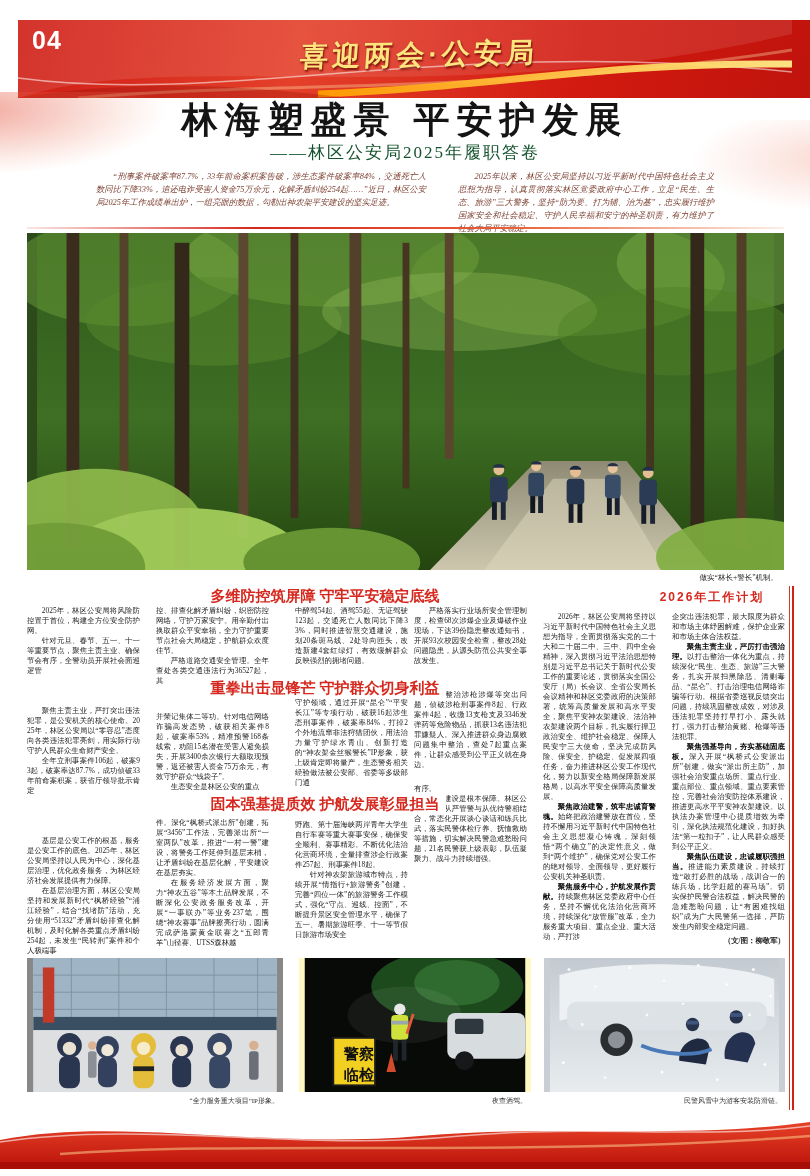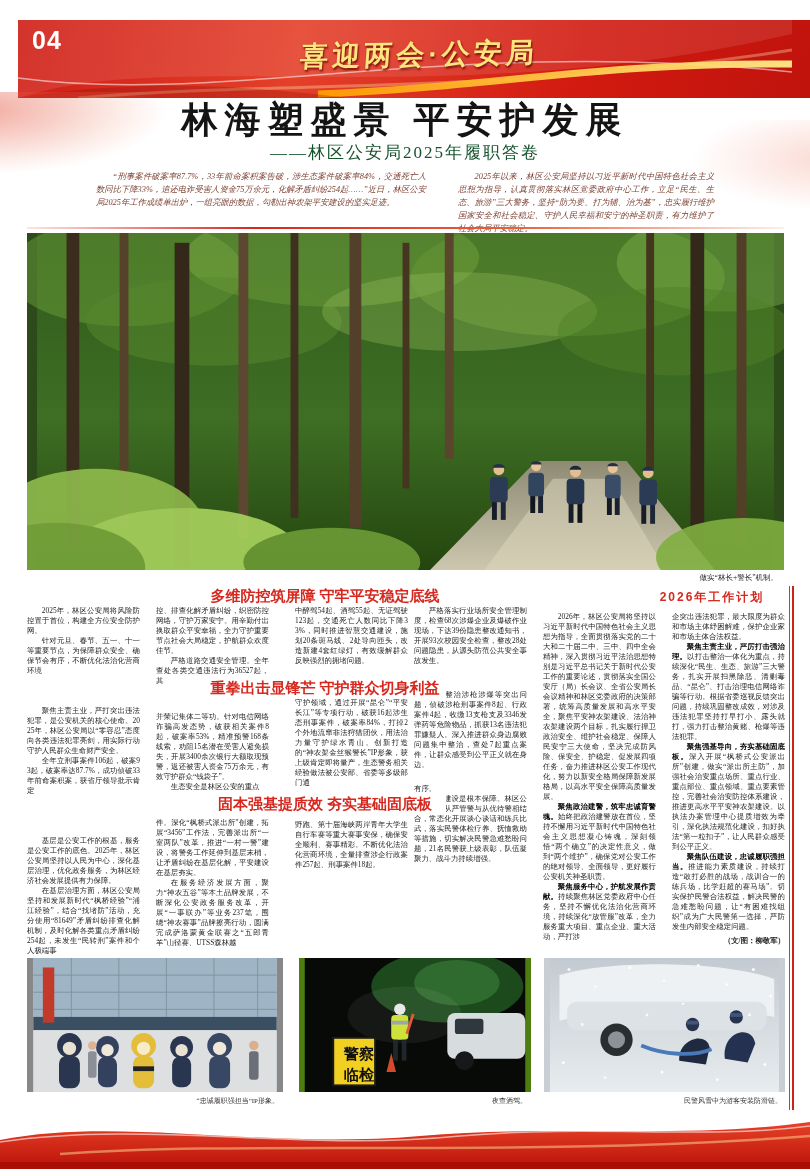--- a/index.html
+++ b/index.html
@@ -55,21 +55,21 @@
   .sec-h{position:absolute;font-family:"Liberation Sans",sans-serif;font-weight:900;color:#d6281e;
          white-space:nowrap;text-align:center;background:#fff;z-index:2;margin-left:48px;}
   .h1,.h2,.h3{left:129px;width:242px;font-size:15px;line-height:20px;}
   .h1{top:0;} .h2{top:92px;} .h3{top:208px;}
   .h4{left:516px;width:242px;top:0;font-size:12px;line-height:22px;letter-spacing:2px;}
   
   .vrule-a{position:absolute;left:789px;top:586px;width:1px;height:524px;background:#d6392a;}
   .vrule-b{position:absolute;left:792px;top:586px;width:2px;height:524px;background:#cf2313;}
   
   .bphoto{position:absolute;top:958px;height:134px;overflow:hidden;background:#888;}
-  .bp1{left:27px;width:256px;} .bp2{left:299px;width:232px;background:#4d7c0f;} .bp3{left:544px;width:241px;background:#c8ced3;}
+  .bp1{left:27px;width:256px;} .bp2{left:299px;width:232px;background:#fef9c3;} .bp3{left:544px;width:241px;background:#c8ced3;}
   .bcaption{position:absolute;top:1096px;font-size:7px;color:#333;text-align:right;}
   .bc1{left:27px;width:252px;} .bc2{left:299px;width:228px;} .bc3{left:544px;width:238px;}
   
   .footer{position:absolute;left:0;top:1106px;width:810px;height:70px;}
 </style>
 </head>
 <body>
 
 <div class="page">
 
@@ -184,51 +184,52 @@
             <path d="M-6,-9 a6,4 0 0 1 12,0 Z" fill="#222f47"></path>
         </g>
       </g>
     </svg>
   </div>
   <div class="main-caption">做实“林长+警长”机制。</div>
 
   <div class="tsection">
     <div class="sec-h h1">多维防控筑屏障 守牢平安稳定底线</div>
     <div class="sec-h h2">重拳出击显锋芒 守护群众切身利益</div>
-    <div class="sec-h h3">固本强基提质效 夯实基础固底板</div>
+    <div class="sec-h h3">固本强基提质效 护航发展彰显担当</div>
     <div class="sec-h h4">2026年工作计划</div>
     <div class="tcol c1">
         <div style="height: 20px;"></div>
         <p class="bp ind">2025年，林区公安局将风险防控置于首位，构建全方位安全防护网。</p>
-        <p class="bp ind">针对元旦、春节、五一、十一等重要节点，为保障群众安全、确保节会有序，不断优化法治化营商环境</p>
+        <p class="bp ind">针对元旦、春节、五一、十一等重要节点，聚焦主责主业、确保节会有序，全警动员开展社会面巡逻管</p>
         <div style="height: 30px;"></div>
         <p class="bp ind">聚焦主责主业，严打突出违法犯罪，是公安机关的核心使命。2025年，林区公安局以“零容忍”态度向各类违法犯罪亮剑，用实际行动守护人民群众生命财产安全。</p>
         <p class="bp ind">全年立刑事案件106起，破案93起，破案率达87.7%，成功侦破33年前命案积案，获省厅领导批示肯定</p>
         <div style="height: 40px;"></div>
         <p class="bp ind">基层是公安工作的根基，服务是公安工作的底色。2025年，林区公安局坚持以人民为中心，深化基层治理，优化政务服务，为林区经济社会发展提供有力保障。</p>
-        <p class="bp ind">在基层治理方面，林区公安局坚持和发展新时代“枫桥经验”“浦江经验”，结合“找堵防”活动，充分使用“81649”矛盾纠纷排查化解机制，及时化解各类重点矛盾纠纷254起，未发生“民转刑”案件和个人极端事</p>
+        <p class="bp ind">在基层治理方面，林区公安局坚持和发展新时代“枫桥经验”“浦江经验”，结合“找堵防”活动，充分使用“51332”矛盾纠纷排查化解机制，及时化解各类重点矛盾纠纷254起，未发生“民转刑”案件和个人极端事</p>
       </div>
     <div class="tcol c2">
         <div style="height: 20px;"></div>
         <p class="bp">控、排查化解矛盾纠纷，织密防控网络，守护万家安宁。用辛勤付出换取群众平安幸福，全力守护重要节点社会大局稳定，护航群众欢度佳节。</p>
         <p class="bp ind">严格道路交通安全管理。全年查处各类交通违法行为36527起，其</p>
         <div style="height: 26px;"></div>
         <p class="bp">并荣记集体二等功。针对电信网络诈骗高发态势，破获相关案件8起，破案率53%，精准预警168条线索，劝阻15名潜在受害人避免损失，开展3400余次银行大额取现预警，返还被害人资金75万余元，有效守护群众“钱袋子”。</p>
         <p class="bp ind">生态安全是林区公安的重点</p>
         <div style="height: 26px;"></div>
         <p class="bp">件。深化“枫桥式派出所”创建，拓展“3456”工作法，完善派出所“一室两队”改革，推进“一村一警”建设，将警务工作延伸到基层末梢，让矛盾纠纷在基层化解，平安建设在基层夯实。</p>
         <p class="bp ind">在服务经济发展方面，聚力“神农五谷”等本土品牌发展，不断深化公安政务服务改革，开展“一事联办”等业务237笔，围绕“神农赛事”品牌擦亮行动，圆满完成萨洛蒙黄金联赛之“五郎青羊”山径赛、UTSS森林越</p>
       </div>
     <div class="tcol c3">
         <div style="height: 20px;"></div>
         <p class="bp">中醉驾54起、酒驾55起、无证驾驶123起，交通死亡人数同比下降33%，同时推进智慧交通建设，施划20条斑马线、2处导向匝头，改造新建4套红绿灯，有效缓解群众反映强烈的拥堵问题。</p>
         <div style="height: 32px;"></div>
         <p class="bp">守护领域，通过开展“昆仑”“平安长江”等专项行动，破获16起涉生态刑事案件，破案率84%，打掉2个外地流窜非法狩猎团伙，用法治力量守护绿水青山。创新打造的“神农架金丝猴警长”IP形象，获上级肯定即将量产，生态警务相关经验做法被公安部、省委等多级部门通</p>
         <div style="height: 32px;"></div>
         <p class="bp">野跑、第十届海峡两岸青年大学生自行车赛等重大赛事安保，确保安全顺利、赛事精彩。不断优化法治化营商环境，全量排查涉企行政案件257起、刑事案件18起。</p>
+        <p class="bp ind">针对神农架旅游城市特点，持续开展“情指行+旅游警务”创建，完善“四位一体”的旅游警务工作模式，强化“守点、巡线、控面”，不断提升景区安全管理水平，确保了五一、暑期旅游旺季、十一等节假日旅游市场安全</p>
       </div>
     <div class="tcol c4">
         <div style="height: 20px;"></div>
         <p class="bp ind">严格落实行业场所安全管理制度，检查68次涉爆企业及爆破作业现场，下达39份隐患整改通知书，开展93次校园安全检查，整改28处问题隐患，从源头防范公共安全事故发生。</p>
         <div style="height: 14px;"></div>
         <p class="bp">报推介。</p>
         <p class="bp ind">重拳整治涉枪涉爆等突出问题，侦破涉枪刑事案件8起、行政案件4起，收缴13支枪支及3346发弹药等危险物品，抓获13名违法犯罪嫌疑人。深入推进群众身边腐败问题集中整治，查处7起重点案件，让群众感受到公平正义就在身边。</p>
         <div style="height: 14px;"></div>
         <p class="bp">有序。</p>
         <p class="bp ind">队伍建设是根本保障。林区公安局坚持从严管警与从优待警相结合，常态化开展谈心谈话和练兵比武，落实民警体检疗养、抚恤救助等措施，切实解决民警急难愁盼问题，21名民警获上级表彰，队伍凝聚力、战斗力持续增强。</p>
@@ -373,21 +374,21 @@
           <circle cx="210" cy="60" r="1.5"></circle>
         <circle cx="14" cy="110" r="1.6"></circle>
           <circle cx="58" cy="126" r="1.4"></circle>
           <circle cx="118" cy="120" r="1.6"></circle>
           <circle cx="176" cy="128" r="1.4"></circle>
           <circle cx="226" cy="112" r="1.6"></circle>
       </g>
     </svg>
   </div>
 
-  <div class="bcaption bc1">“忠诚履职强担当”IP形象。</div>
+  <div class="bcaption bc1">“全力服务重大项目”IP形象。</div>
   <div class="bcaption bc2">夜查酒驾。</div>
   <div class="bcaption bc3">民警风雪中为游客安装防滑链。</div>
 
   <div class="footer">
     <svg width="810" height="70" viewBox="0 0 810 70">
       <defs>
         <linearGradient id="fred" x1="0" y1="0" x2="0" y2="1">
           <stop offset="0" stop-color="#e74127"></stop>
             <stop offset="1" stop-color="#bb120a"></stop>
         </linearGradient>

